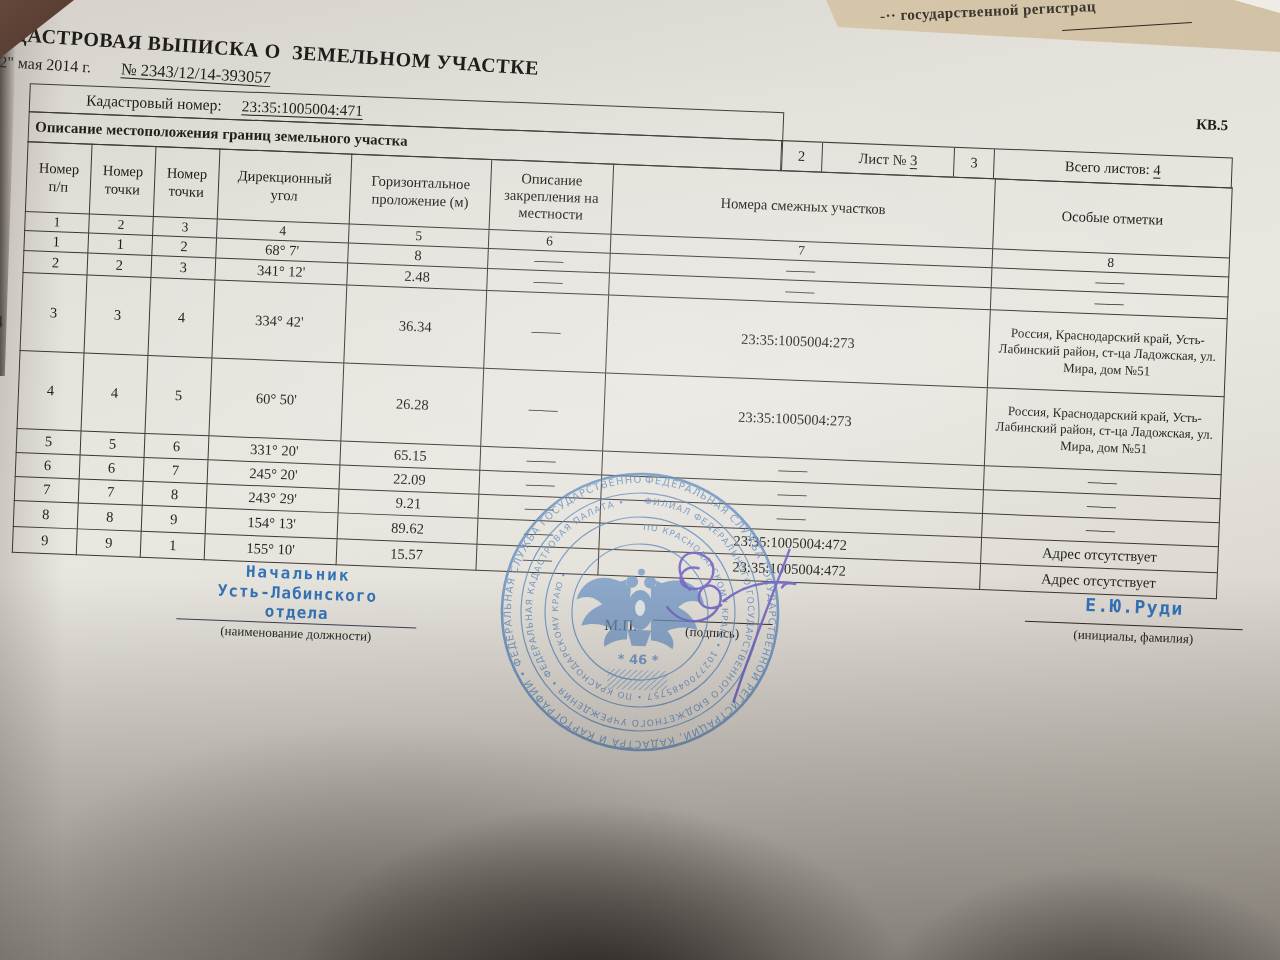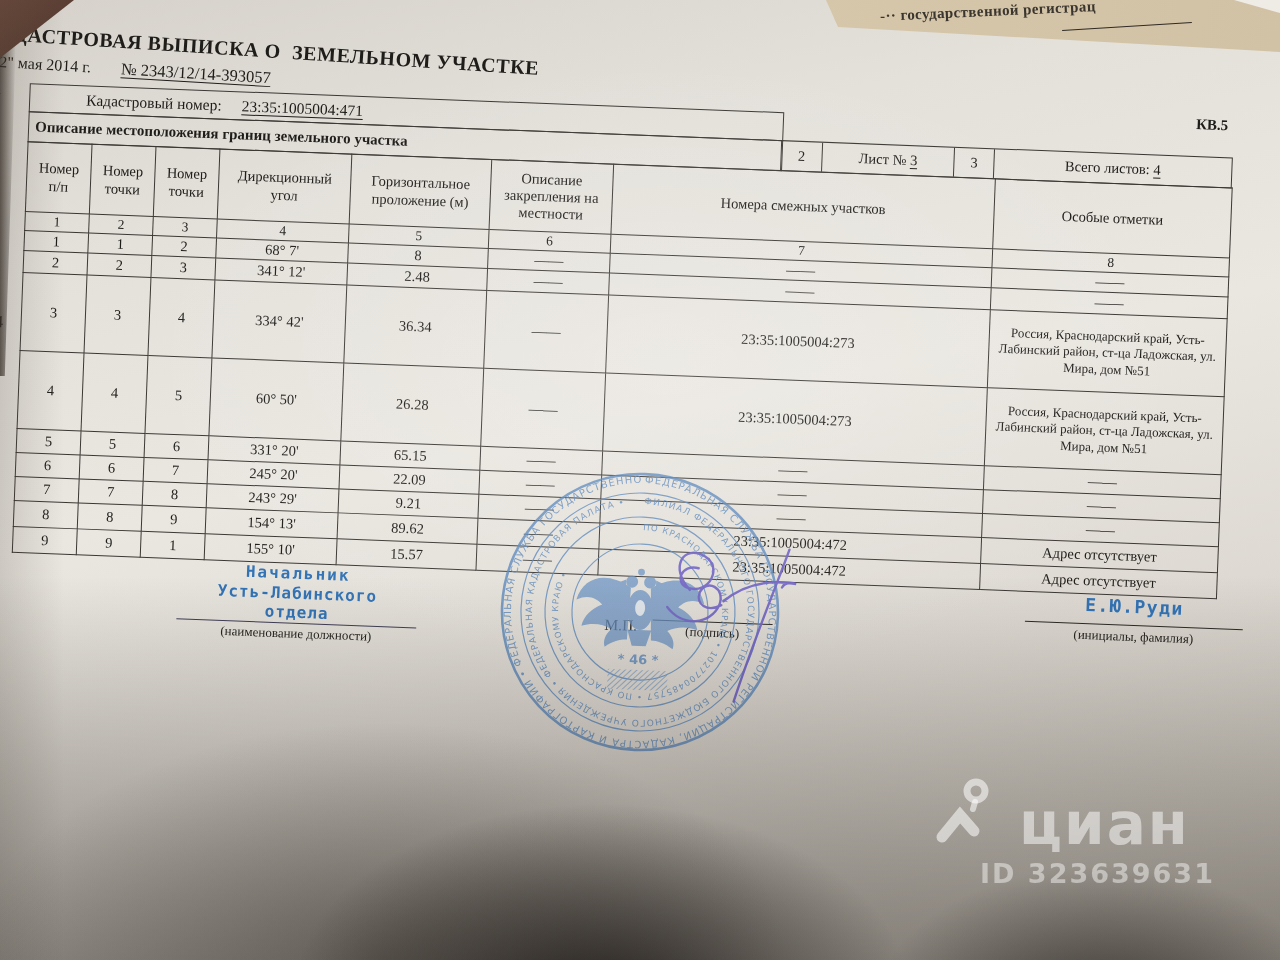--- a/index.html
+++ b/index.html
@@ -327,27 +327,14 @@
         <path d="M 150 14 C 142 40 118 104 100 168"></path>
       </g>
     </svg>
 
   </div>
 
   <div class="edge-left"></div>
   <div class="corner-tl"></div>
   <div class="shadows"></div>
 
-  <div class="watermark">
-    <div class="wm-row">
-      <svg width="75" height="75" viewBox="0 0 75 75">
-        <g stroke="rgba(255,255,255,.55)" fill="none" stroke-linecap="round">
-          <circle cx="46" cy="16" r="9" stroke-width="7"></circle>
-          <path d="M 45 27 L 43 34" stroke-width="6"></path>
-          <path d="M 12 62 L 30 40 L 44 56" stroke-width="11"></path>
-        </g>
-      </svg>
-      <div class="wm-text">циан</div>
-    </div>
-    <div class="wm-id">ID 323639631</div>
-  </div>
 
 </div>
 
 </body></html>

